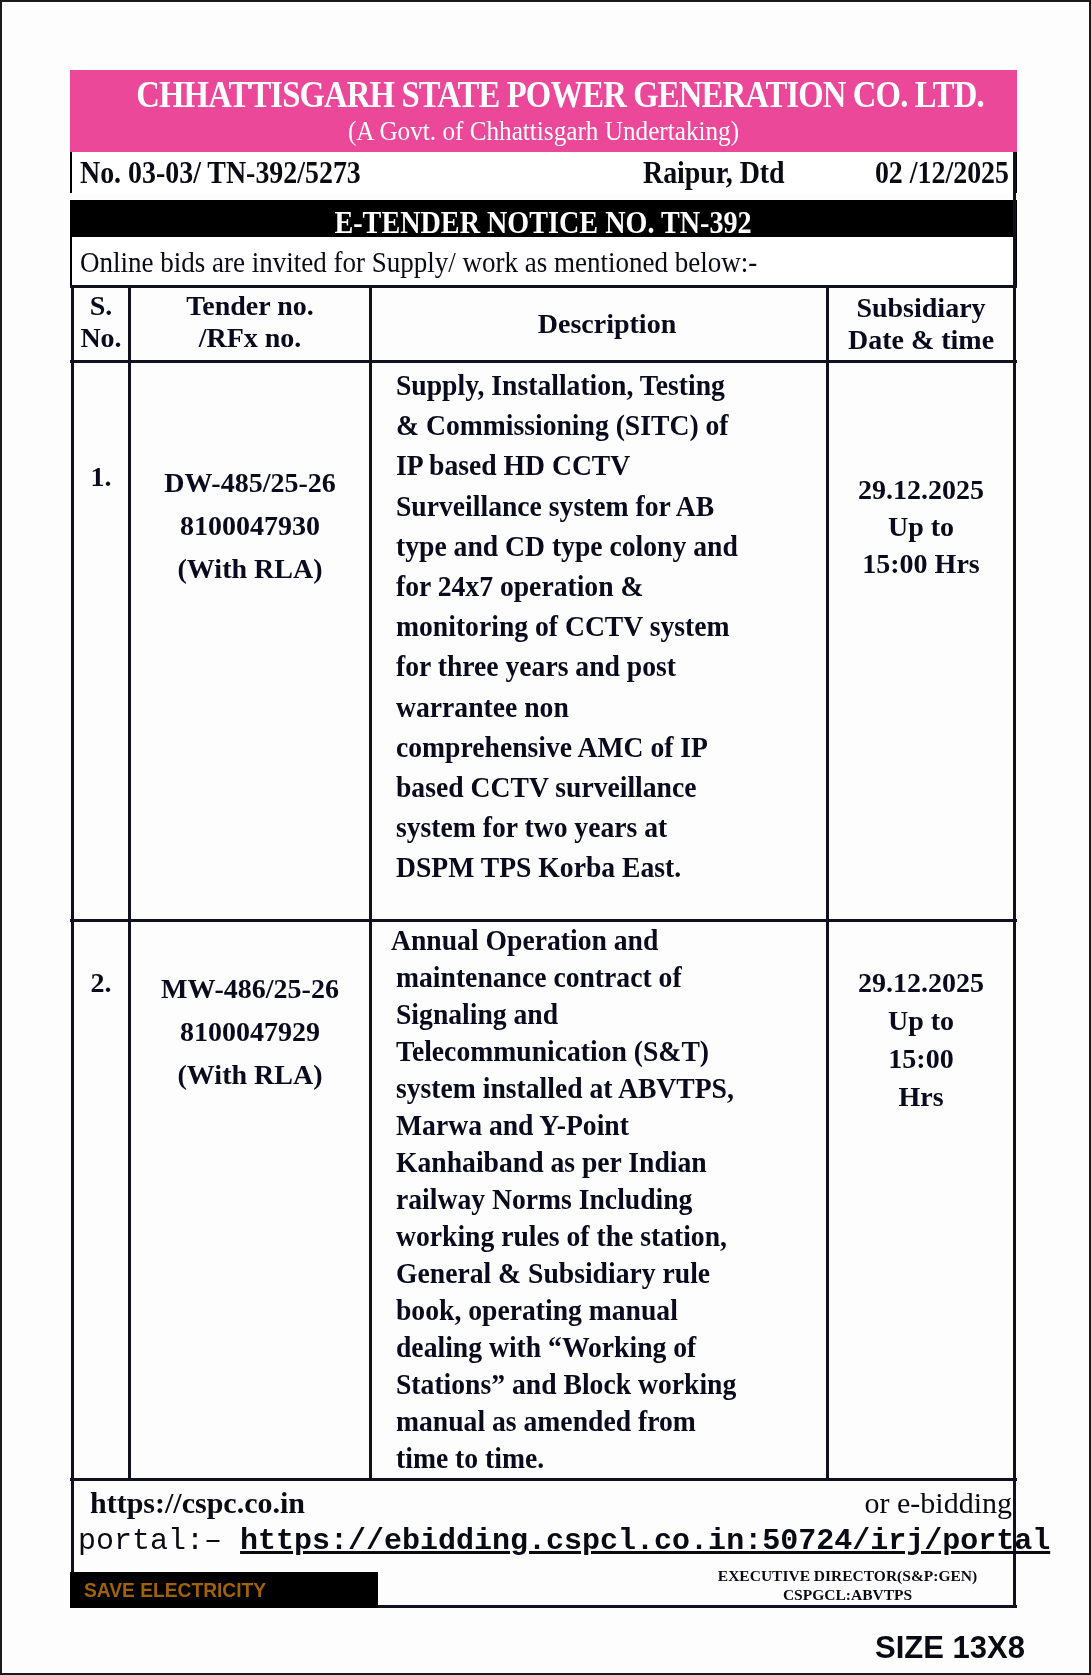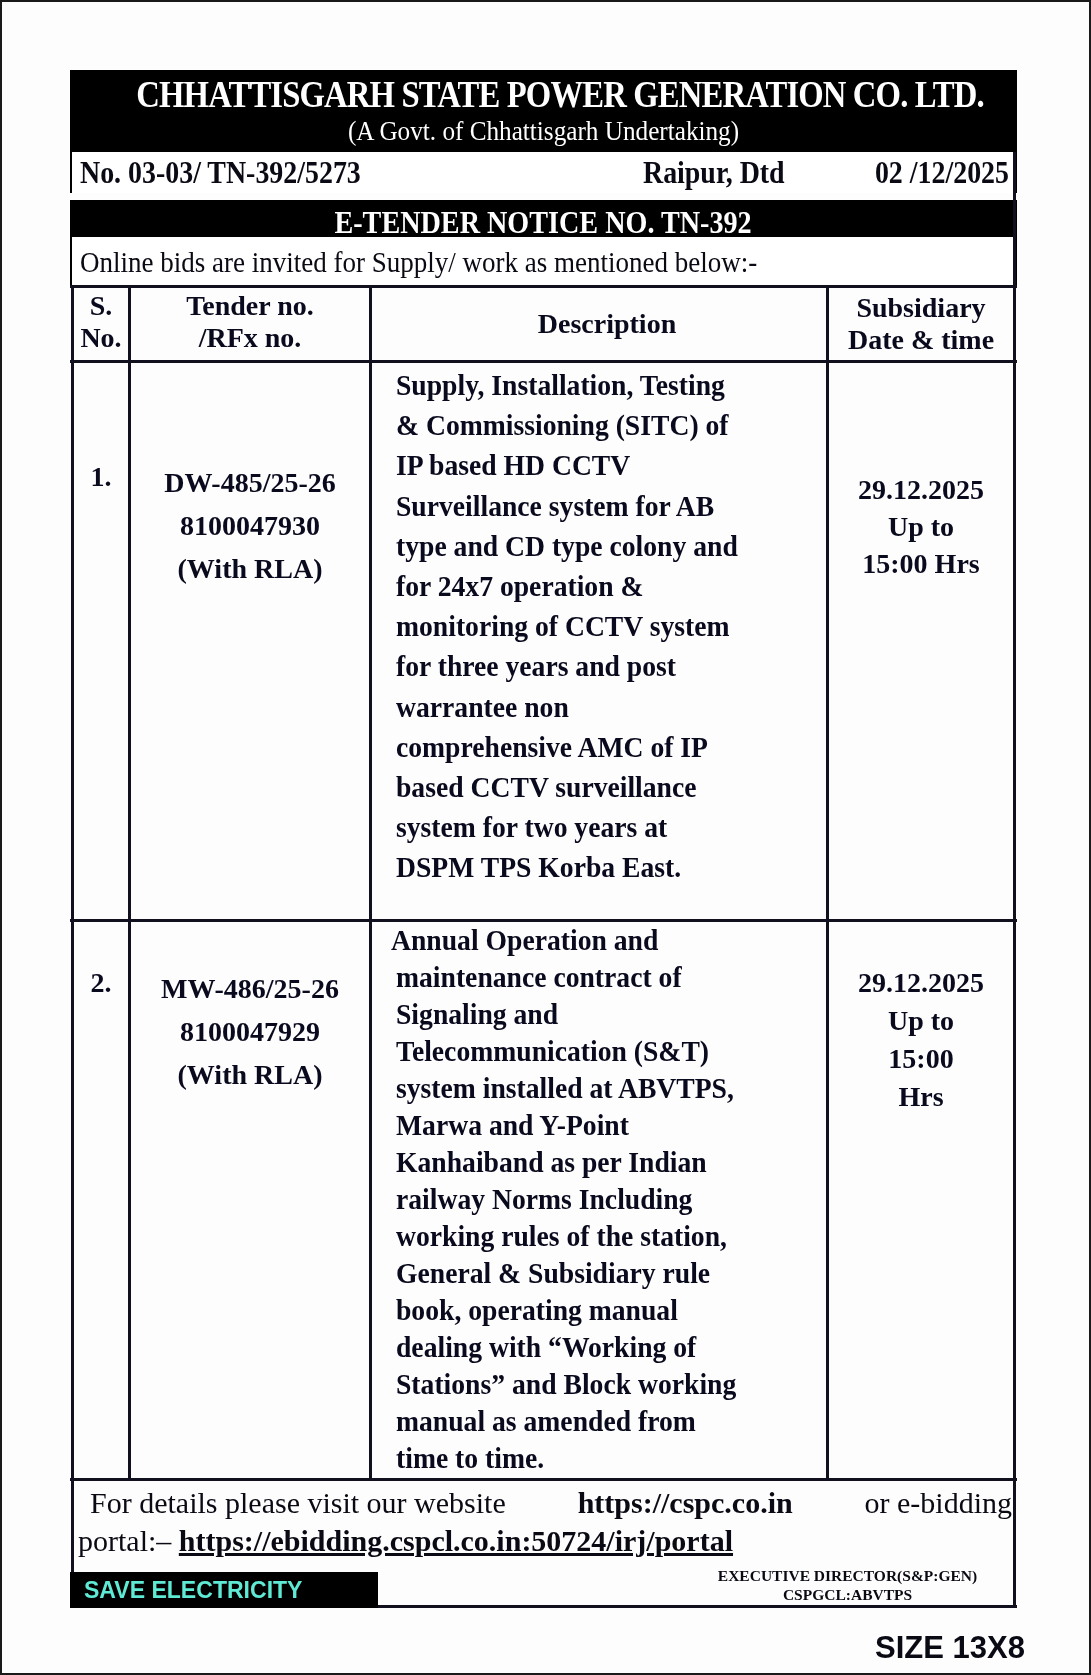--- a/index.html
+++ b/index.html
@@ -1,18 +1,18 @@
 <!DOCTYPE html>
 <html><head>
 <meta charset="utf-8">
 <style>
   html, body { margin:0; padding:0; background:#fdfdfd; }
   body { width:1091px; height:1675px; position:relative; overflow:hidden; font-family:"Liberation Serif", serif; color:#0a0a14; }
   .outer { position:absolute; left:0; top:0; width:1087px; height:1671px; border:2px solid #1a1a1a; }
-  .hdr { position:absolute; left:70px; top:70px; width:947px; height:82px; background:#000000; color:#fff; text-align:center; }
+  .hdr { position:absolute; left:70px; top:70px; width:947px; height:82px; background:#ec4899; color:#fff; text-align:center; }
   .hdr .t1 { position:absolute; left:0; right:0; top:4px; font-size:38px; font-weight:bold; letter-spacing:-1px; transform:scaleX(0.86); transform-origin:center; white-space:nowrap; line-height:40px; }
   .hdr .t2 { position:absolute; left:0; right:0; top:46px; font-size:28px; line-height:30px; transform:scaleX(0.9); white-space:nowrap; }
   .ref { position:absolute; left:70px; top:152px; width:943px; height:41px; border-left:2px solid #000; border-right:2px solid #000; background:#fff; font-size:31px; font-weight:bold; line-height:41px; }
   .ref .l { position:absolute; left:8px; top:0; transform:scaleX(0.9); transform-origin:left; white-space:nowrap; }
   .ref .r1 { position:absolute; left:571px; top:0; transform:scaleX(0.9); transform-origin:left; white-space:nowrap; }
   .ref .r2 { position:absolute; right:6px; top:0; transform:scaleX(0.9); transform-origin:right; white-space:nowrap; }
   .notice { position:absolute; left:70px; top:200px; width:947px; height:44px; background:#000; color:#fff; text-align:center; font-size:32px; font-weight:bold; line-height:44px; }
   .notice span { display:inline-block; transform:scaleX(0.88); white-space:nowrap; }
   .intro { position:absolute; left:70px; top:237px; width:943px; height:49px; border-left:2px solid #000; border-right:2px solid #000; background:#fff; font-size:30px; line-height:49px; }
   .intro span { position:absolute; left:8px; transform:scaleX(0.9); transform-origin:left; white-space:nowrap; }
@@ -20,24 +20,24 @@
   .hl { position:absolute; height:3px; background:#10101e; }
   .vl { position:absolute; width:3px; background:#10101e; }
   .cell { position:absolute; font-weight:bold; font-size:28px; line-height:32px; color:#0a0a1e; }
   .center { text-align:center; }
   .desc { position:absolute; left:396px; width:420px; font-weight:bold; font-size:28.5px; color:#0a0a1e; white-space:nowrap; }
   .desc div { transform:scaleX(0.97); transform-origin:left; }
   .desc1 div { height:40.2px; line-height:40px; }
   .desc2 div { height:37px; line-height:37px; }
   .footer-text { position:absolute; left:74px; top:1484px; width:938px; font-size:30px; line-height:38px; }
   .footer-text .line1 { display:flex; justify-content:space-between; padding-left:16px; white-space:nowrap; }
-  .footer-text .line2 { white-space:nowrap; padding-left:4px; }
+  .footer-text .line2 { white-space:nowrap; padding-left:4px;font-family:Liberation Mono, monospace; }
   .b { font-weight:bold; }
   .u { text-decoration:underline; }
-  .save { position:absolute; left:70px; top:1572px; width:308px; height:36px; background:#000; color:#5eead4; font-family:"Liberation Sans", sans-serif; font-weight:bold; font-size:24px; line-height:36px; }
+  .save { position:absolute; left:70px; top:1572px; width:308px; height:36px; background:#000; color:#a16207; font-family:"Liberation Sans", sans-serif; font-weight:bold; font-size:20px; line-height:36px; }
   .save span { position:absolute; left:14px; transform:scaleX(0.96); transform-origin:left; white-space:nowrap; }
   .sig { position:absolute; left:680px; width:335px; text-align:center; font-weight:bold; font-size:15.5px; line-height:20px; }
   .size { position:absolute; left:875px; top:1628px; font-family:"Liberation Sans", sans-serif; font-weight:bold; font-size:31px; line-height:40px; white-space:nowrap; }
 </style>
 </head>
 <body>
 
 <div class="outer"></div>
 
 <div class="hdr">
@@ -142,21 +142,20 @@
       <div>29.12.2025</div>
       <div>Up to</div>
       <div>15:00</div>
       <div>Hrs</div>
     </div>
   </div>
 </div>
 
 <div class="footer-text">
   <div class="line1">
-    <span>For details please visit our website</span>
     <span class="b">https://cspc.co.in</span>
     <span>or e-bidding</span>
   </div>
   <div class="line2">
     <span>portal:–</span>
     <span class="b u">https://ebidding.cspcl.co.in:50724/irj/portal</span>
   </div>
 </div>
 
 <div class="save">

